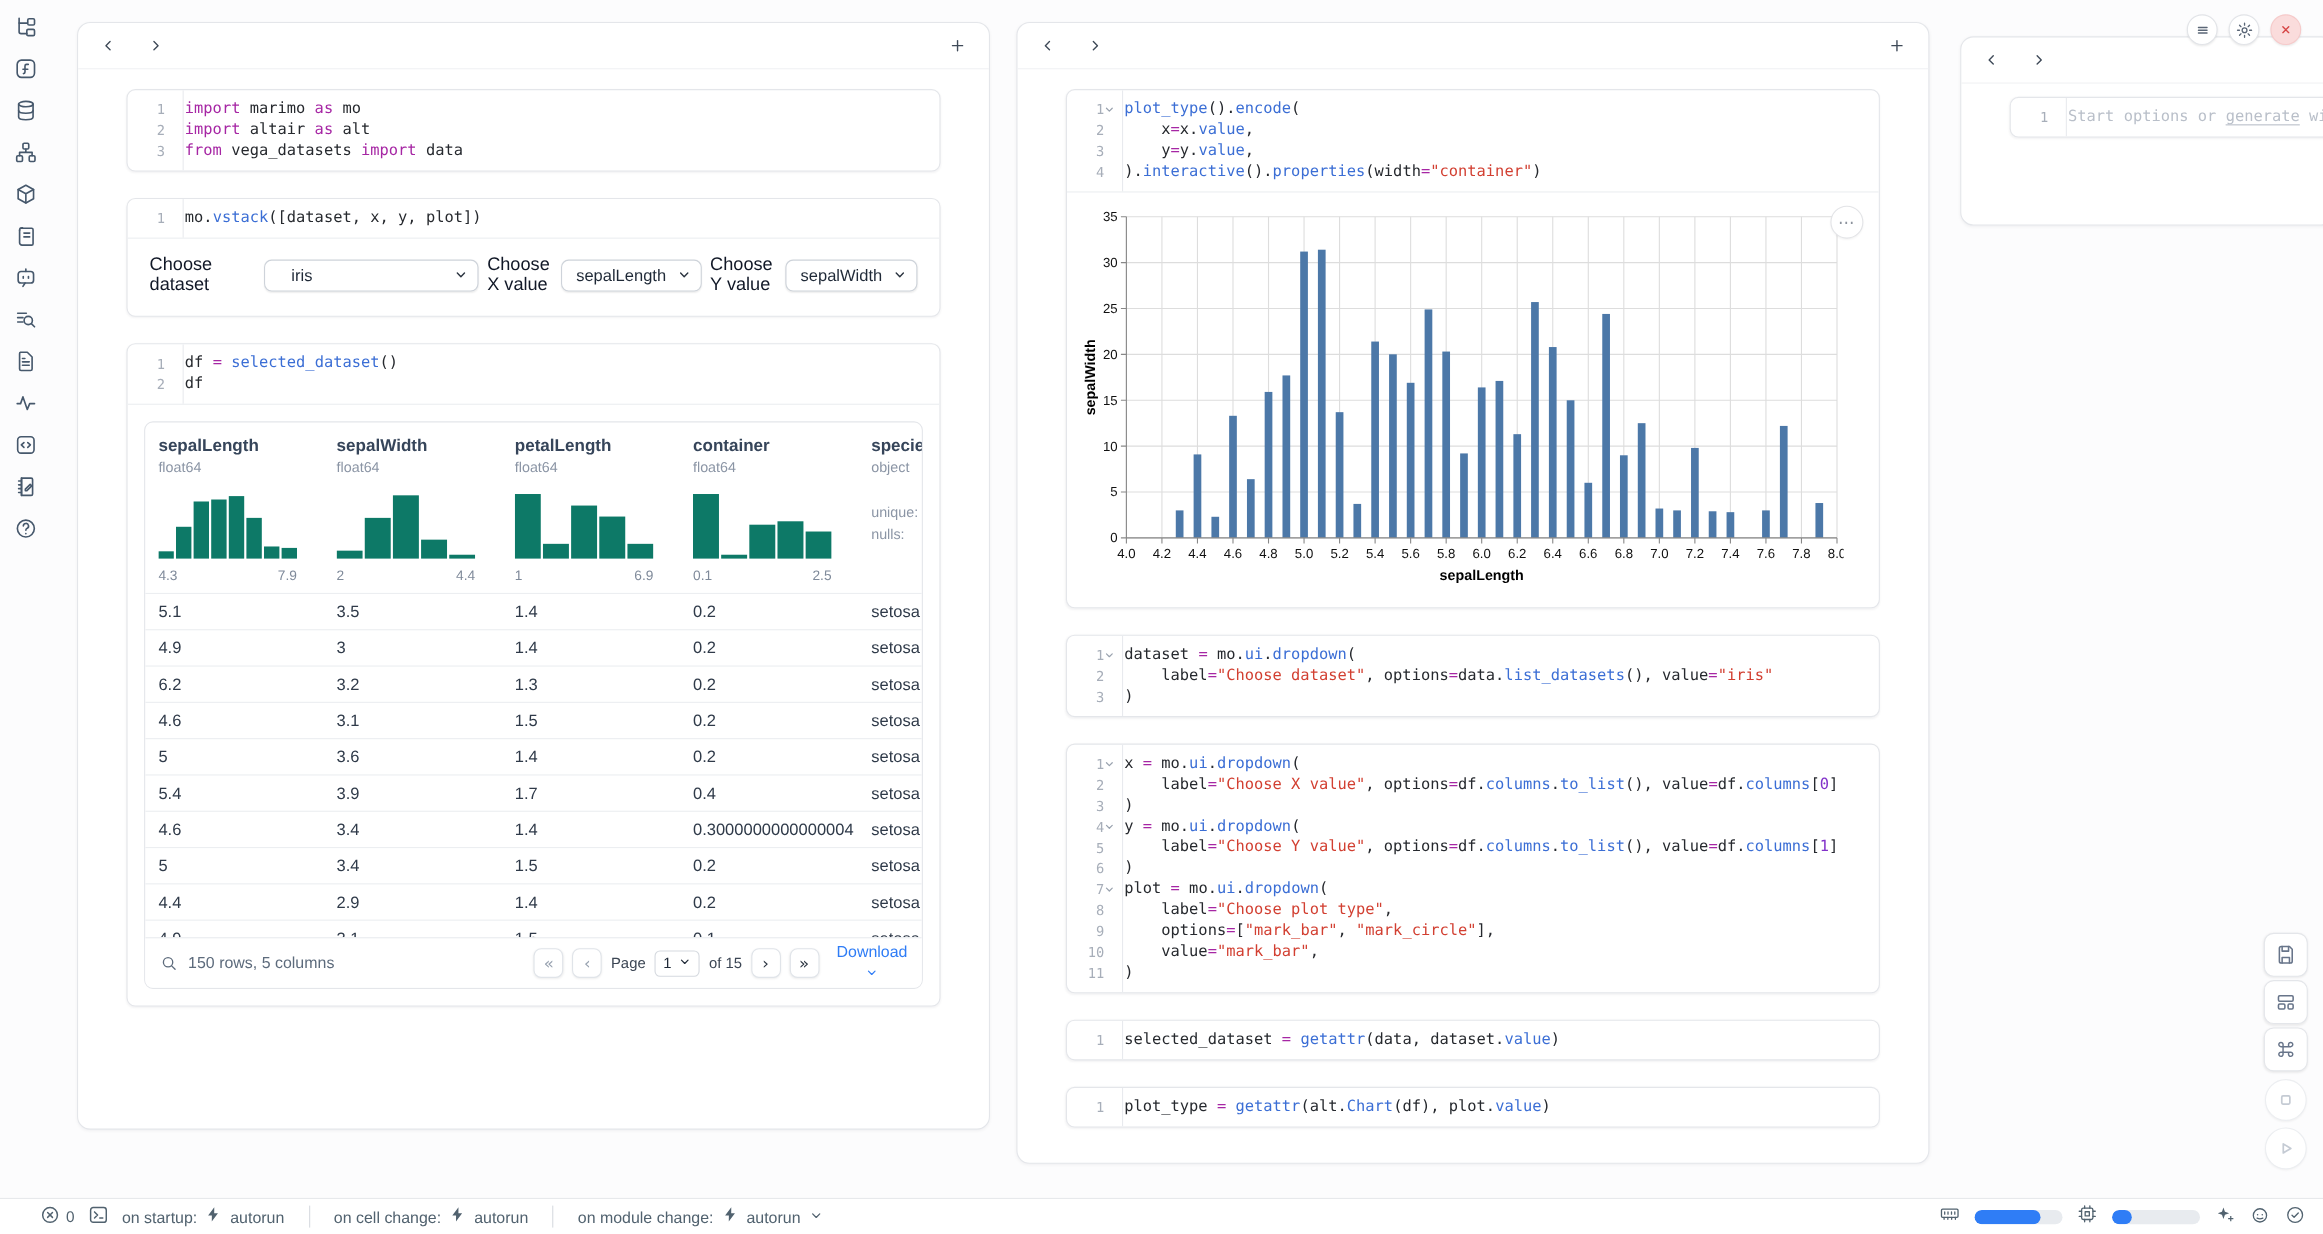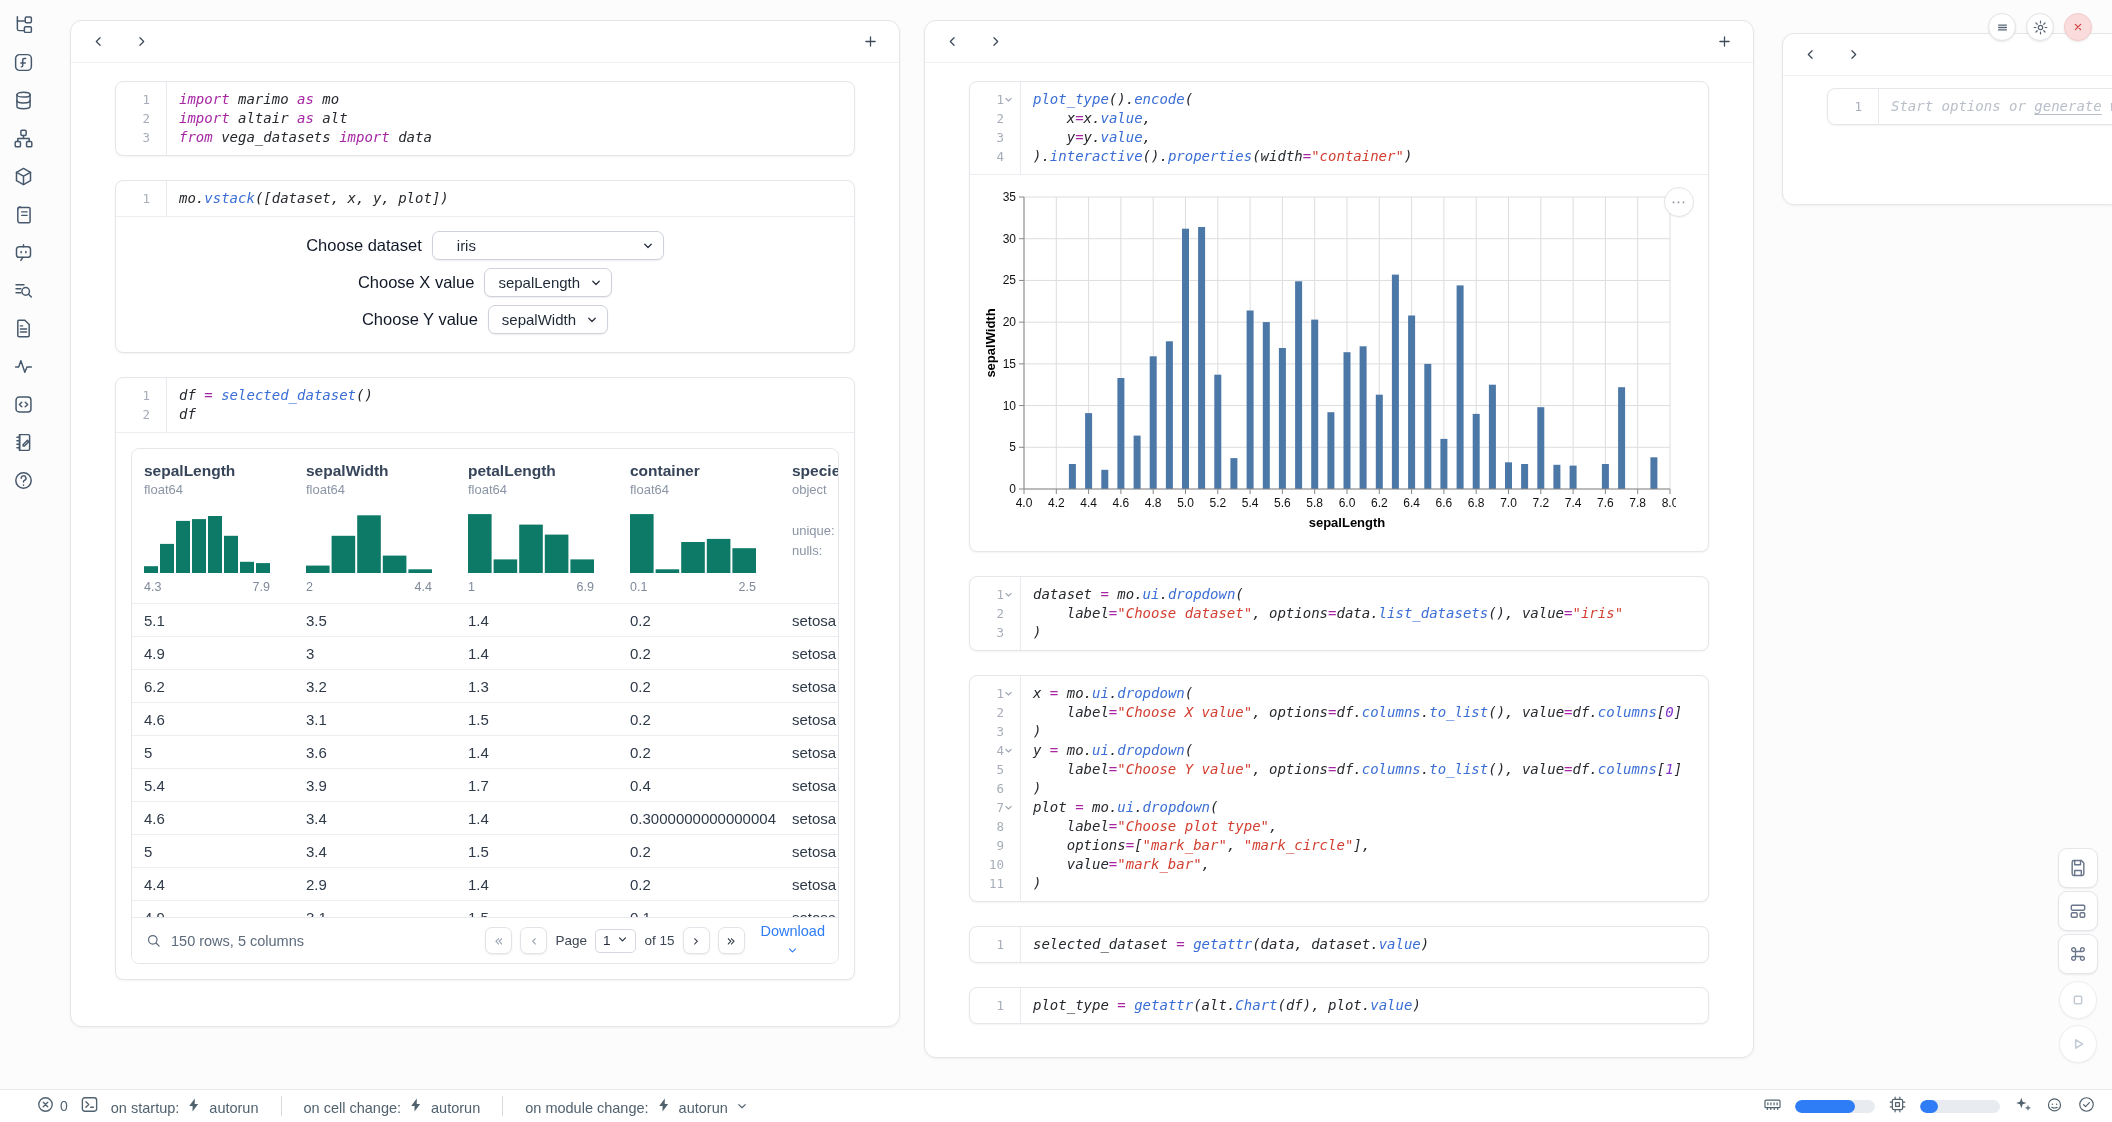--- a/index.html
+++ b/index.html
@@ -29,29 +29,29 @@
   .cell { background:#fff; border:1px solid #e4e6ea; border-radius:8px;
     box-shadow:0 1px 2px rgba(15,23,42,.05); margin-bottom:24px; overflow:hidden; }
   .code-area { position:relative; padding:8px 0; font-family:"DejaVu Sans Mono", monospace;
     font-size:14px; }
   .code-area::before { content:""; position:absolute; left:50px; top:0; bottom:0; width:1px; background:#e8eaee; }
   .cl { display:flex; line-height:19px; }
   .gut { flex:0 0 50px; display:flex; align-items:center; justify-content:flex-end;
     padding-right:5px; color:#a7aeb9; font-size:12.5px; }
   .gut .ln { text-align:right; }
   .gut .fold { width:11px; height:11px; color:#9aa3af; display:flex; align-items:center; }
-  .codeline { padding-left:13px; white-space:pre; color:#26292e;font-style:italic; }
+  .codeline { padding-left:2px; white-space:pre; color:#26292e; }
   .with-output .code-area { border-bottom:1px solid #eceef1; }
   .tok-k { color:#a626a4; } .tok-f { color:#3b6ed5; } .tok-s { color:#d23f31; }
   .tok-o { color:#a626a4; } .tok-n { color:#8232c9; } .tok-p { color:#26292e; }
   .placeholder { color:#b9bfc9; }
   .placeholder u { text-underline-offset:3px; }
 
   
-  .controls { padding:14px 20px 18px; display:flex; flex-direction:column; gap:8px;align-items:center; }
+  .controls { padding:14px 20px 18px; display:flex; flex-direction:row; gap:8px;align-items:center; }
   .ctrl { display:flex; align-items:center; gap:10px; font-size:16.5px; color:#111827; }
   .sel { display:inline-flex; align-items:center; justify-content:space-between; gap:10px;
     border:1px solid #ced3da; border-radius:7px; background:#fff;
     box-shadow:0 1px 1.5px rgba(0,0,0,.07); height:29px; padding:0 9px 0 13px;
     font-size:15px; color:#1f2937; cursor:pointer; }
   .sel.wide { width:232px;padding-left:24px; }
   .sel .chev { color:#2b3440; display:flex; }
 
   
   .table-box { margin:15px; border:1px solid #e4e6ea; border-radius:8px; position:relative;

